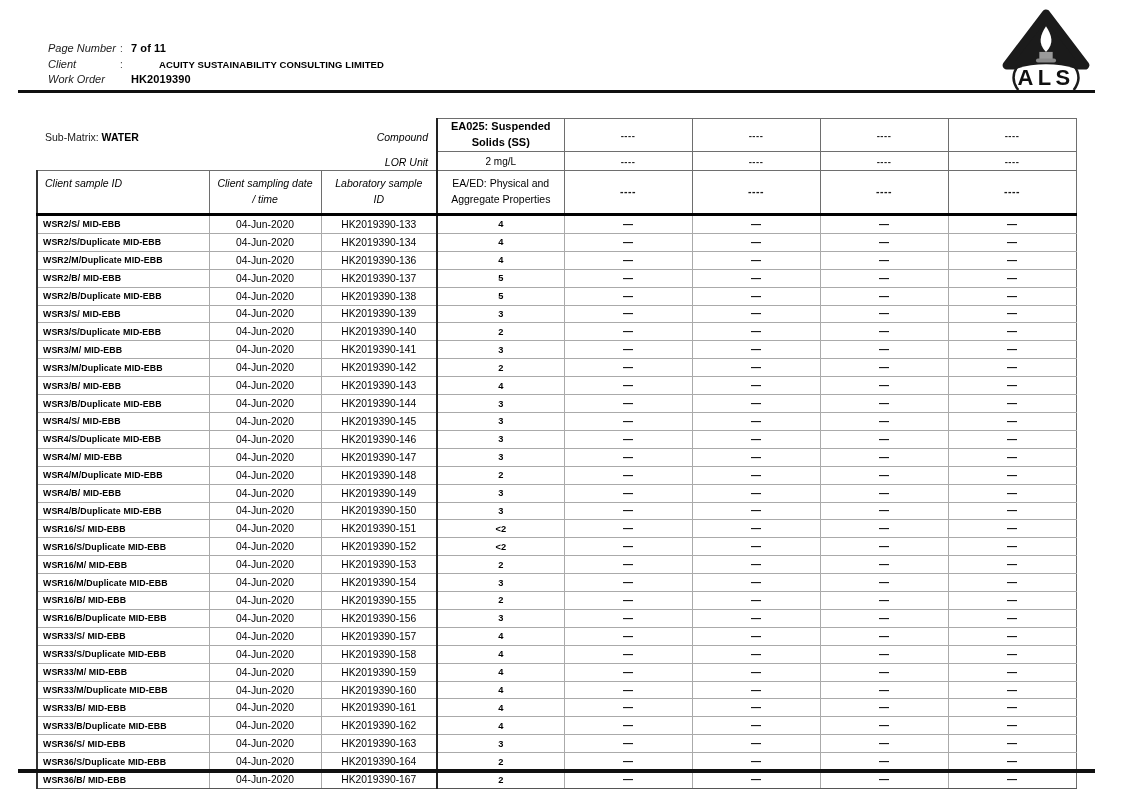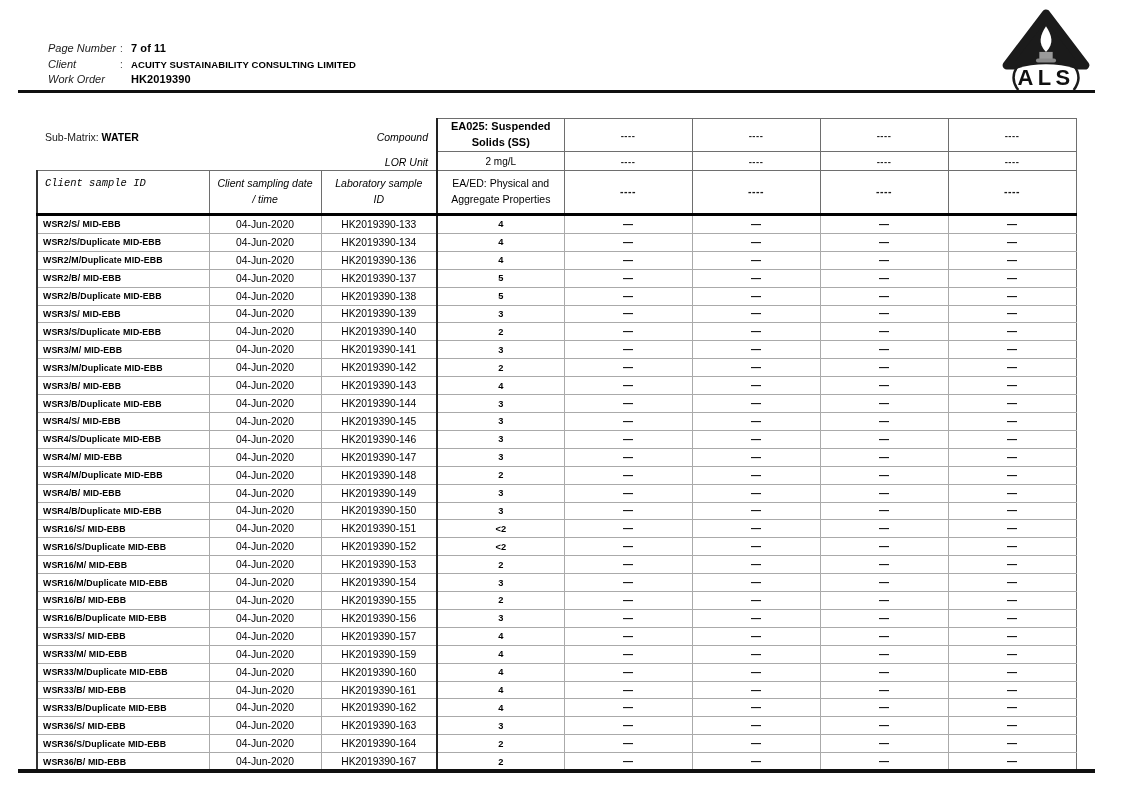--- a/index.html
+++ b/index.html
@@ -9,21 +9,21 @@
     font-family:"Liberation Sans","DejaVu Sans",sans-serif; color:#000;
     outline:1px solid #d5d5d5;
   }
 
   
   .doc-header { position:absolute; left:48px; top:41px; }
   .field { display:flex; align-items:baseline; line-height:15.6px; }
   .f-label { width:72px; font-style:italic; font-size:11px; color:#1a1a1a; }
   .f-colon { width:11px; font-size:10px; color:#444; }
   .f-value { font-weight:bold; font-size:11px; letter-spacing:0.1px; }
-  .f-value.small { font-size:9.5px; }
+  .f-value.small { font-size:9.5px;margin-left:28px; }
 
   .logo { position:absolute; left:996px; top:8px; width:100px; height:84px; }
 
   .rule-top    { position:absolute; left:18px; top:90px;  width:1077px; height:3px; background:#101010; }
   .rule-bottom { position:absolute; left:18px; top:769px; width:1077px; height:4px; background:#101010; }
 
   
   table.report {
     position:absolute; left:36px; top:118px; width:1039px;
     border-collapse:collapse; table-layout:fixed;
@@ -53,21 +53,21 @@
   .h-dash     { font-weight:bold; font-size:9.5px; letter-spacing:0.5px; color:#1a1a1a; }
 
   tr.r-cols td { border:1px solid #6e6e6e; border-bottom:3px solid #000; font-size:10.5px;
                  white-space:pre-line; line-height:1.5; }
   .h-col-first { text-align:left !important; vertical-align:top !important; padding:5px 0 0 7px !important;
                  font-style:italic; }
   .h-col { font-style:italic; }
   .h-method { font-style:normal; font-size:10px; line-height:1.5; }
 
   .sep-left { border-left:2px solid #222 !important; }
-  .edge-left { border-left:2px solid #333 !important;font-family:Liberation Mono, monospace; }
+  .edge-left { border-left:2px solid #333 !important; }
 
   
   tbody.rows td { border:1px solid #aaaaaa; height:16.92px; font-size:10.3px; }
   tbody.rows tr td:first-child { border-left:2px solid #333; text-align:left; padding-left:5px;
                                  font-weight:bold; font-size:8.8px; letter-spacing:0.1px; }
   tbody.rows td.c-val  { border-left:2px solid #222; font-weight:bold; font-size:9.3px; }
   tbody.rows td.c-dash { font-weight:bold; font-size:10px; color:#111; }
   tbody.rows tr td:last-child { border-right:1.5px solid #6e6e6e; }
   tbody.rows tr:last-child td { border-bottom:1.5px solid #555; }
 </style>
@@ -395,20 +395,30 @@
           <td class="c-id">WSR33/S/ MID-EBB</td>
           <td class="c-date">04-Jun-2020</td>
           <td class="c-lab">HK2019390-157</td>
           <td class="c-val">4</td>
           <td class="c-dash">—</td>
           <td class="c-dash">—</td>
           <td class="c-dash">—</td>
           <td class="c-dash">—</td>
         </tr>
         <tr>
+          <td class="c-id">WSR33/S/Duplicate MID-EBB</td>
+          <td class="c-date">04-Jun-2020</td>
+          <td class="c-lab">HK2019390-158</td>
+          <td class="c-val">4</td>
+          <td class="c-dash">—</td>
+          <td class="c-dash">—</td>
+          <td class="c-dash">—</td>
+          <td class="c-dash">—</td>
+        </tr>
+        <tr>
           <td class="c-id">WSR33/M/ MID-EBB</td>
           <td class="c-date">04-Jun-2020</td>
           <td class="c-lab">HK2019390-159</td>
           <td class="c-val">4</td>
           <td class="c-dash">—</td>
           <td class="c-dash">—</td>
           <td class="c-dash">—</td>
           <td class="c-dash">—</td>
         </tr>
         <tr>

